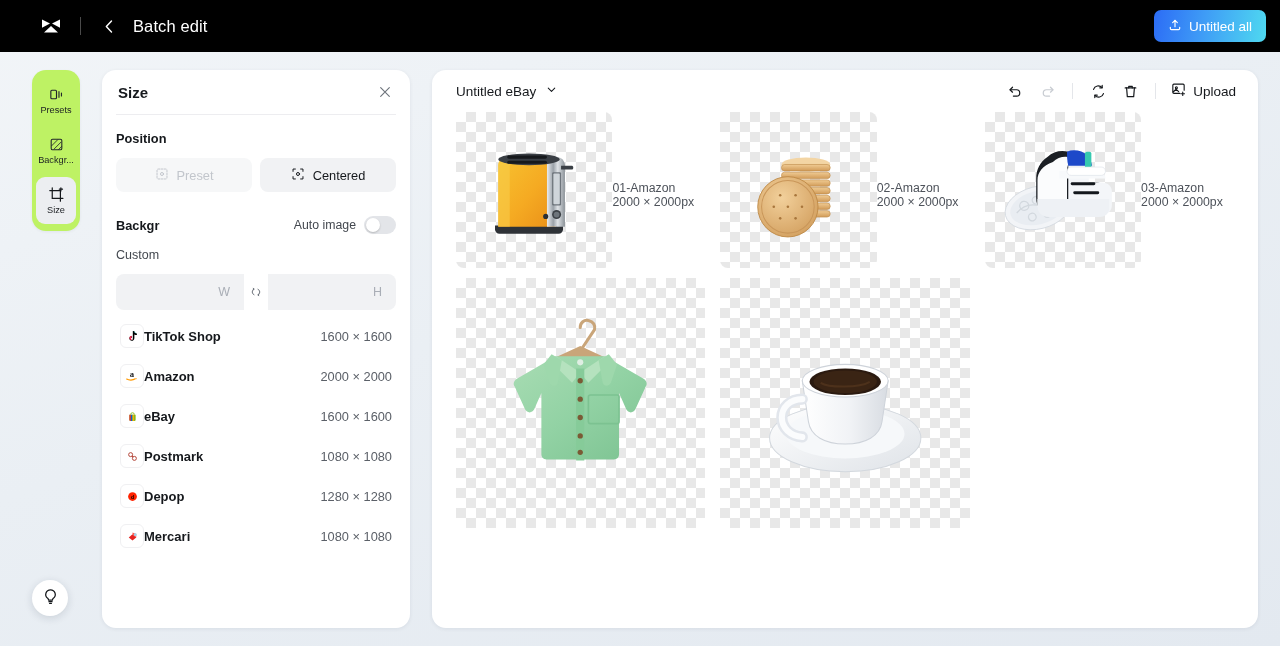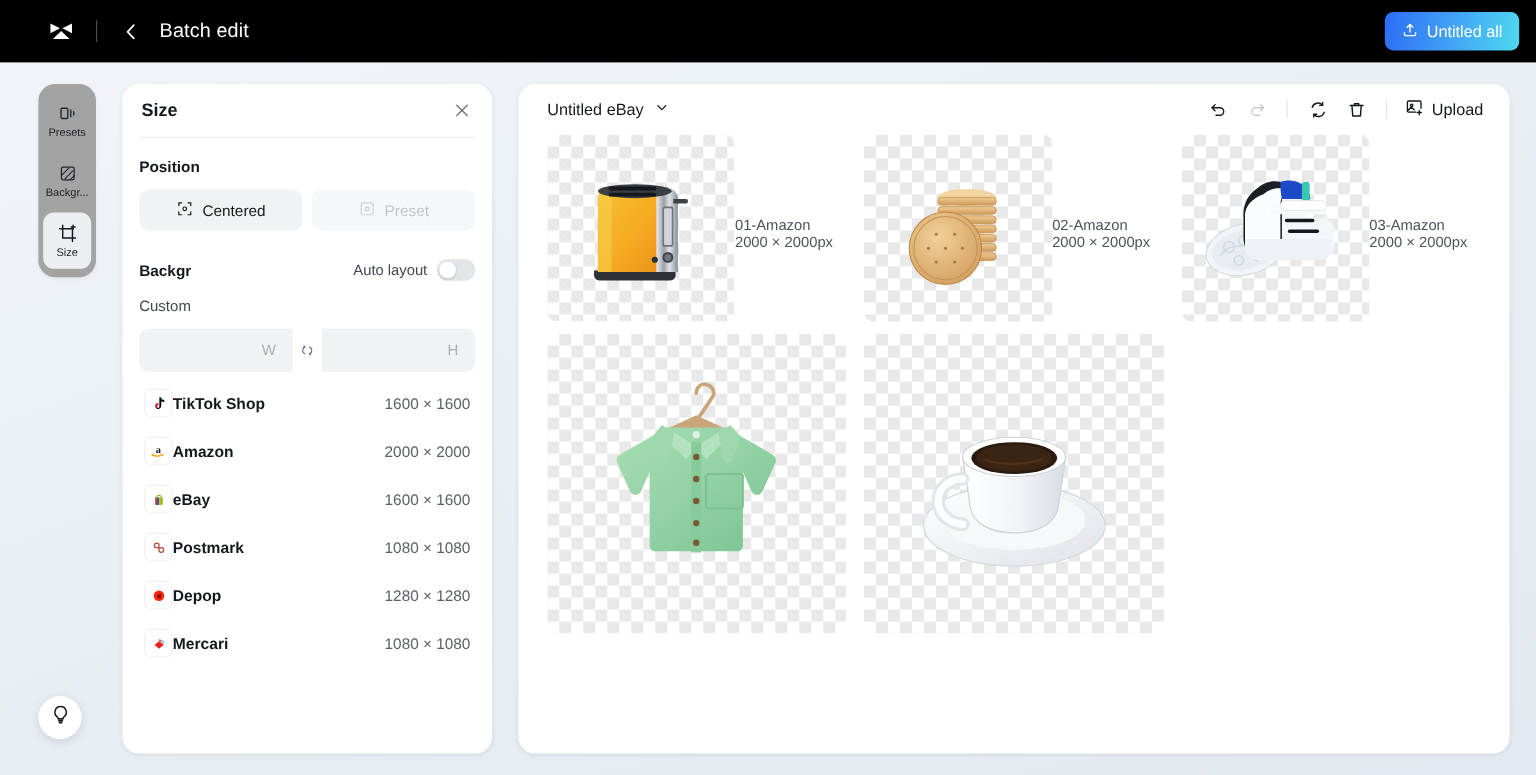--- a/index.html
+++ b/index.html
@@ -45,21 +45,21 @@
   .stage {
     position: relative;
     width: 1280px; height: 594px;
     padding: 18px 22px 0 22px;
     display: flex; gap: 0;
   }
 
   
   .rail {
     width: 48px; flex: 0 0 48px;
-    background: #a3a3a3;
+    background: #bef264;
     border-radius: 14px;
     padding: 7px 4px;
     display: flex; flex-direction: column; gap: 3px;
     align-self: flex-start;
     box-shadow: 0 1px 3px rgba(20,35,60,.06);
     margin-left: 10px;
   }
   .rail-item {
     height: 47px; border-radius: 9px;
     display: flex; flex-direction: column; align-items: center; justify-content: center;
@@ -276,44 +276,44 @@
         <svg viewBox="0 0 24 24" width="16" height="16" fill="none" stroke="#6d737b" stroke-width="1.7" stroke-linecap="round">
             <path d="M5.5 5.5l13 13M18.5 5.5l-13 13"></path>
           </svg>
       </div>
     </div>
     <div class="panel-sep"></div>
 
     <div class="panel-body">
       <div class="sec-label">Position</div>
       <div class="pos-row">
+        <button class="pos-btn disabled">
+          <span>
+            <svg viewBox="0 0 24 24" width="14" height="14" fill="none" stroke="#c2c6cc" stroke-width="1.7" stroke-linecap="round" stroke-dasharray="3 2.2">
+                <rect x="3.5" y="3.5" width="17" height="17" rx="2"></rect>
+                <circle cx="12" cy="12" r="2.6" stroke-dasharray="0"></circle>
+              </svg>
+          </span>
+          <span>Preset</span>
+        </button>
         <button class="pos-btn">
           <span>
             <svg viewBox="0 0 24 24" width="14" height="14" fill="none" stroke="#15181c" stroke-width="1.7" stroke-linecap="round">
                 <path d="M3.5 7.5v-4h4M16.5 3.5h4v4M20.5 16.5v4h-4M7.5 20.5h-4v-4"></path>
                 <circle cx="12" cy="12" r="2.6"></circle>
               </svg>
           </span>
           <span>Centered</span>
         </button>
-        <button class="pos-btn disabled">
-          <span>
-            <svg viewBox="0 0 24 24" width="14" height="14" fill="none" stroke="#c2c6cc" stroke-width="1.7" stroke-linecap="round" stroke-dasharray="3 2.2">
-                <rect x="3.5" y="3.5" width="17" height="17" rx="2"></rect>
-                <circle cx="12" cy="12" r="2.6" stroke-dasharray="0"></circle>
-              </svg>
-          </span>
-          <span>Preset</span>
-        </button>
       </div>
 
       <div class="resize-head">
         <div class="sec-label">Backgr</div>
         <div class="auto-wrap">
-          <span class="auto-label">Auto layout</span>
+          <span class="auto-label">Auto image</span>
           <div class="toggle">
               <span class="knob"></span>
             </div>
         </div>
       </div>
 
       <div class="custom-label">Custom</div>
 
       <div class="wh-row">
         <div class="wh-field left">W</div>

